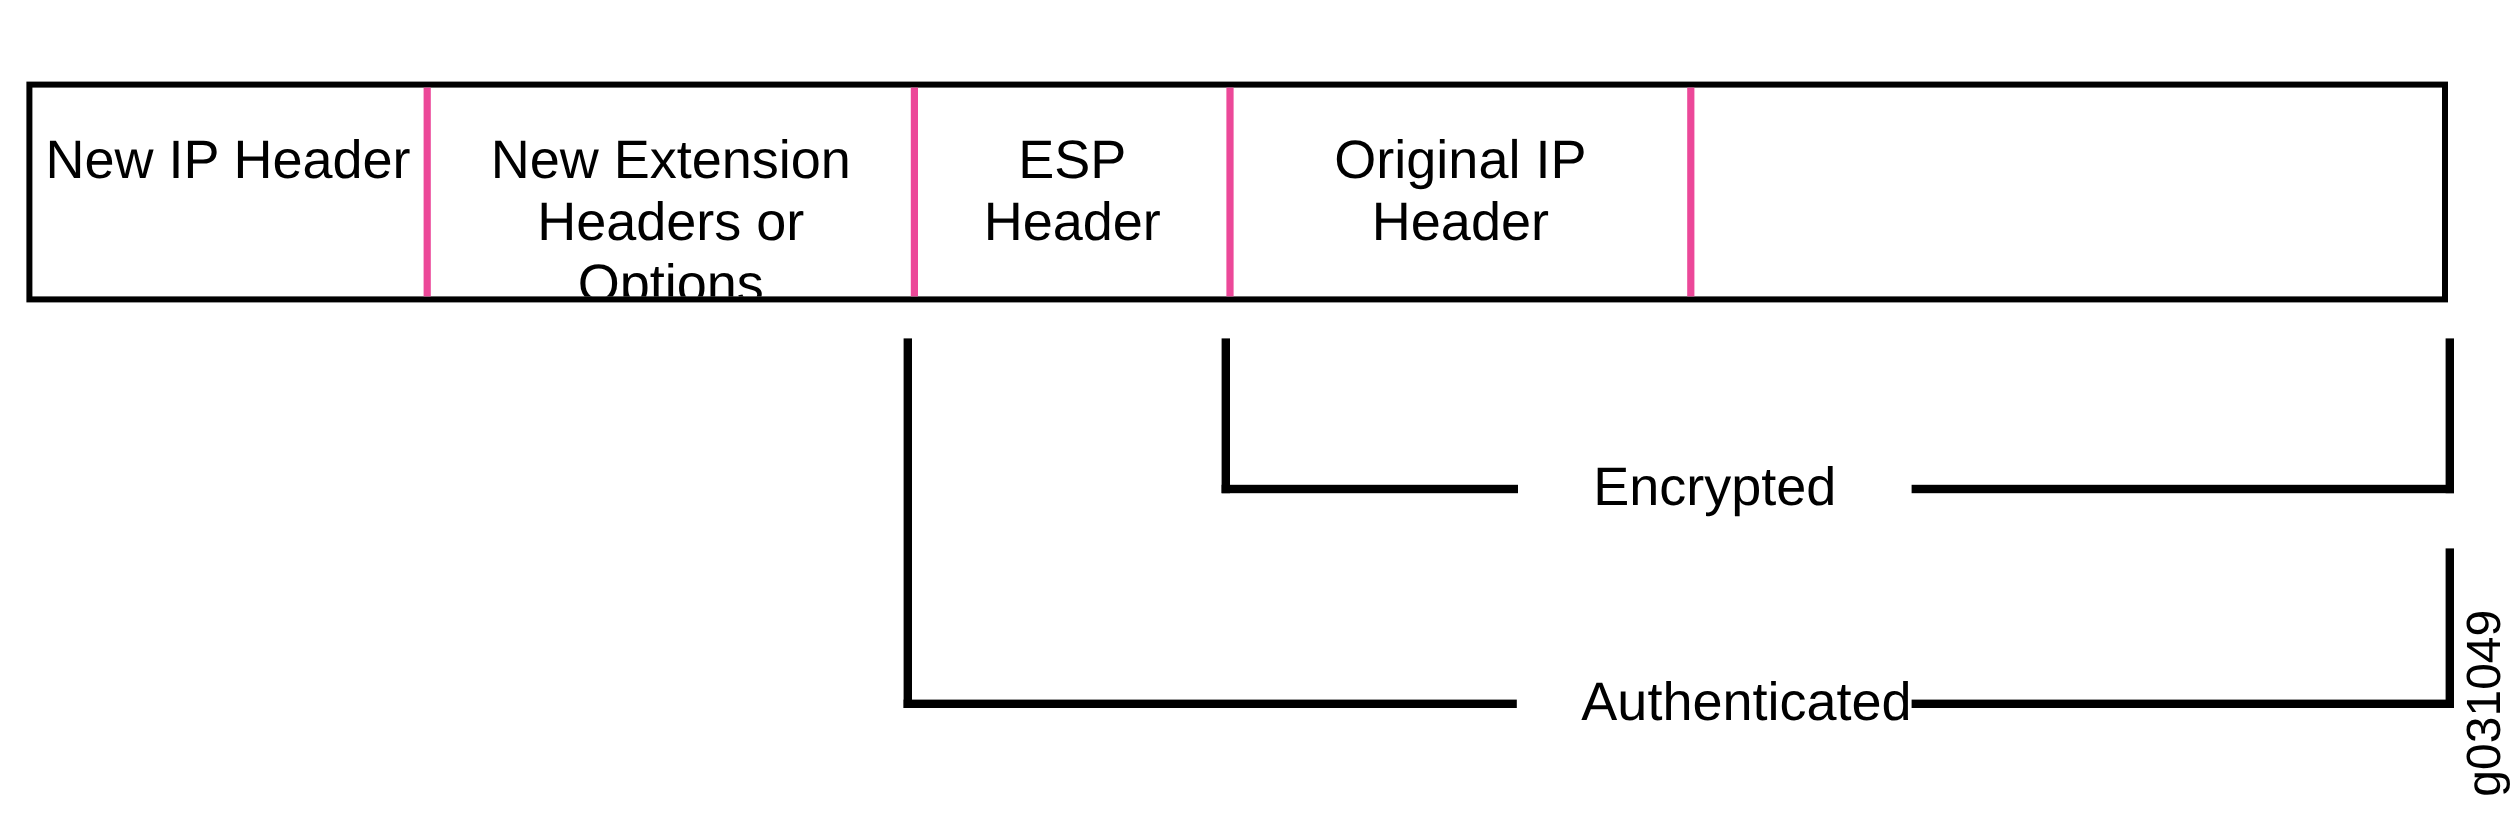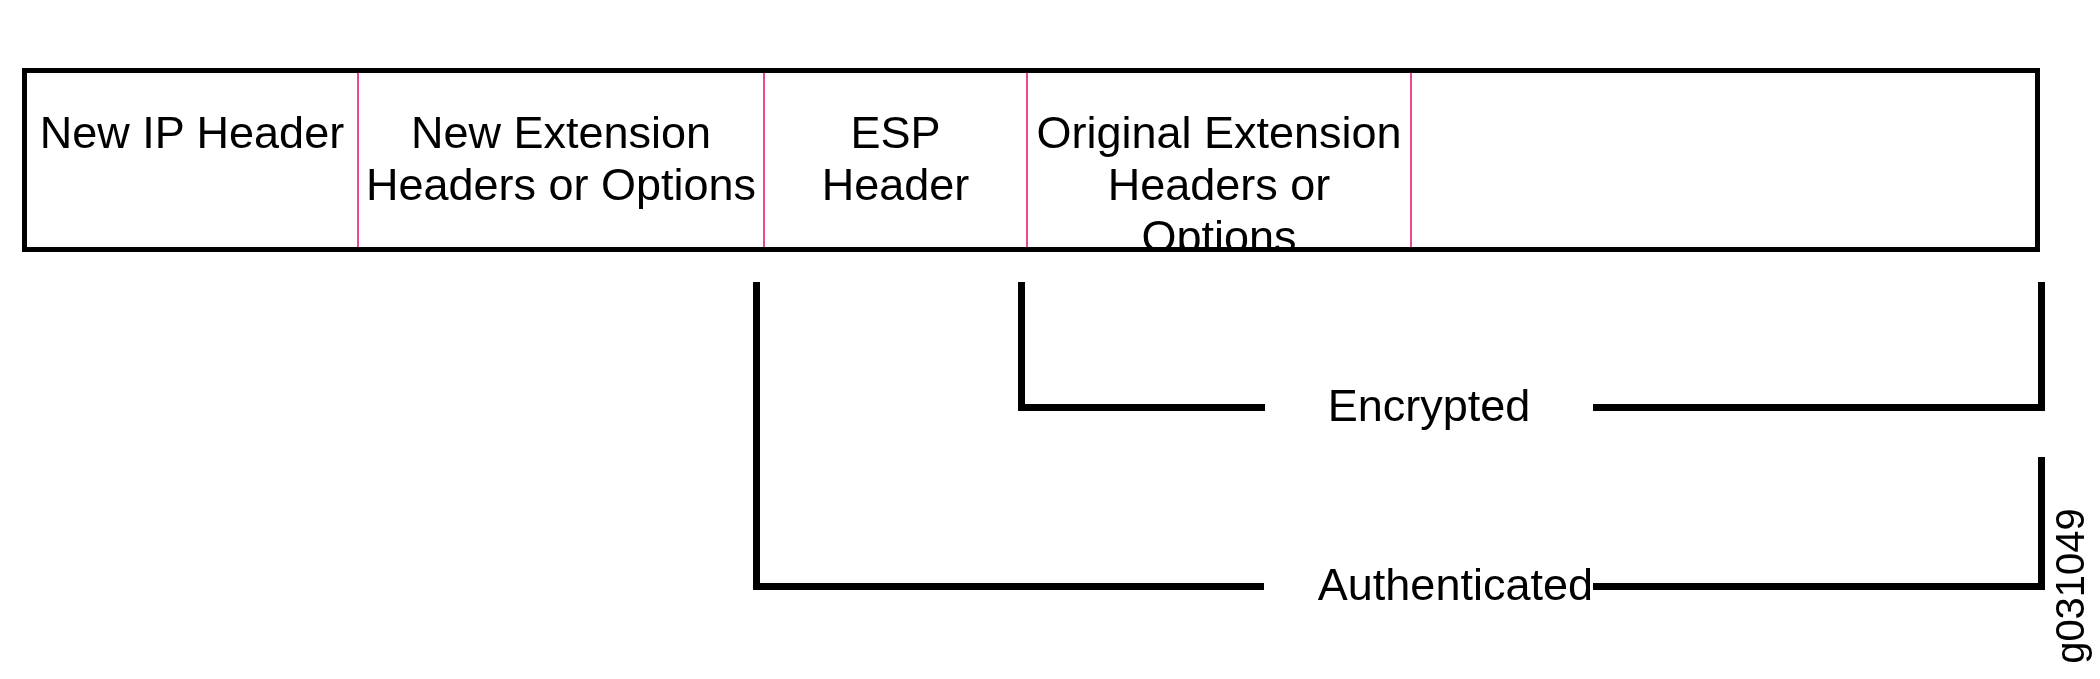--- a/index.html
+++ b/index.html
@@ -25,21 +25,21 @@
     width: 2018px;
     height: 184px;
     border: 5px solid #000000;
     box-sizing: border-box;
     display: flex;
     flex-direction: row;
     background: #ffffff;
   }
   .packet-cell {
     box-sizing: border-box;
-    border-right: 2px solid #ec4899;
+    border-right: 6px solid #ec4899;
     padding: 34px 6px 0 6px;
     font-size: 45px;
     line-height: 52px;
     text-align: center;
     overflow: hidden;
   }
   .packet-cell:nth-child(1) { width: 332px; }
   .packet-cell:nth-child(2) { width: 406px; }
   .packet-cell:nth-child(3) { width: 263px; }
   .packet-cell:nth-child(4) { width: 384px; }
@@ -86,21 +86,21 @@
 </style>
 </head>
 <body>
 
 <div class="stage">
 
   <div class="packet-table">
     <div class="packet-cell">New IP Header</div>
     <div class="packet-cell">New Extension Headers or Options</div>
     <div class="packet-cell">ESP Header</div>
-    <div class="packet-cell">Original Extension Headers or Options</div>
+    <div class="packet-cell">Original IP Header</div>
   </div>
 
   <div>
     <div class="line enc-left-v"></div>
     <div class="line enc-left-h"></div>
     <div class="bracket-label enc-label">Encrypted</div>
     <div class="line enc-right-h"></div>
     <div class="line enc-right-v"></div>
   </div>
 

